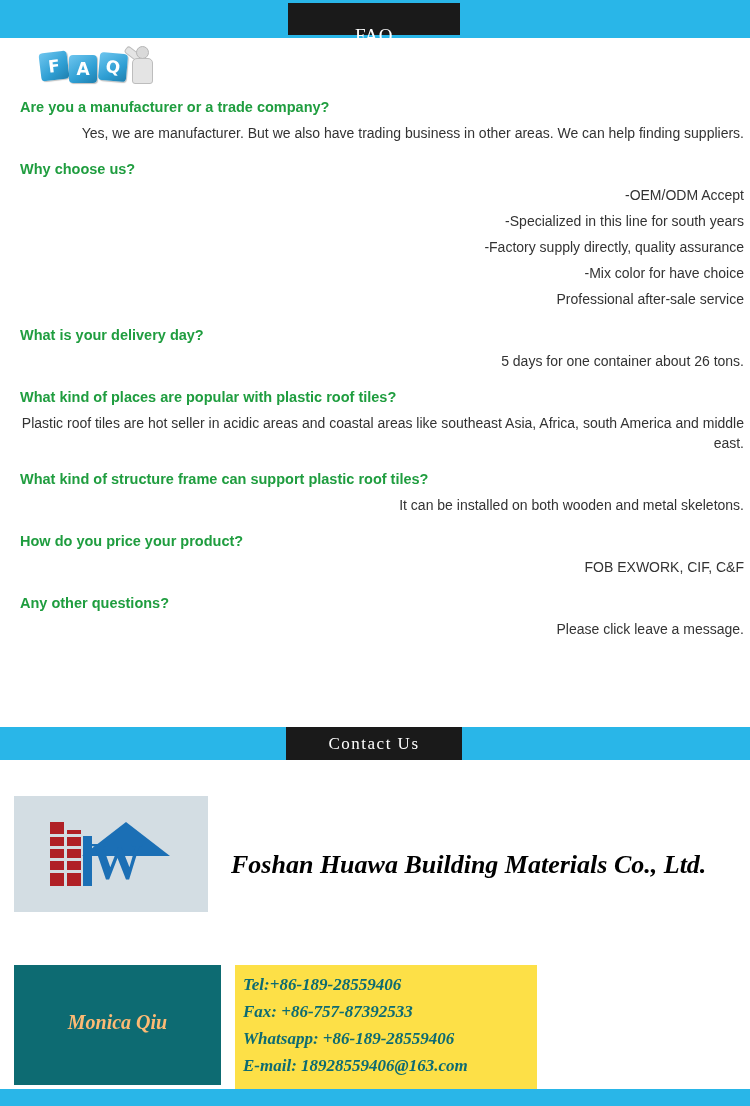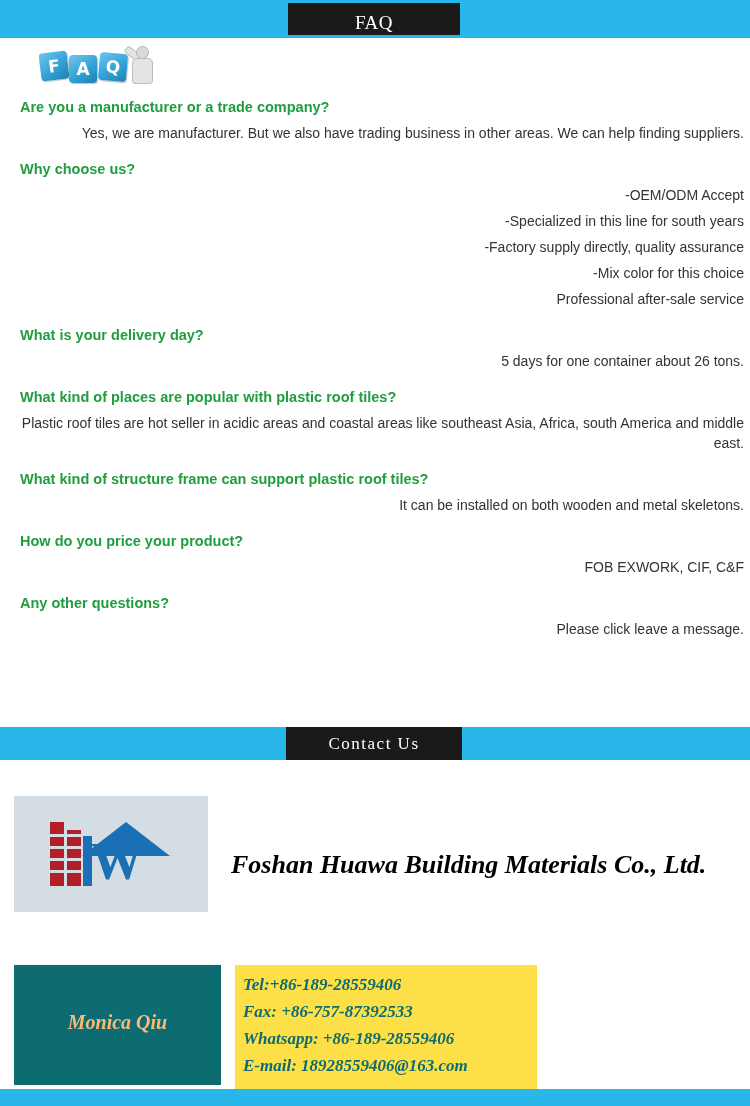--- a/index.html
+++ b/index.html
@@ -33,21 +33,21 @@
     position: absolute;
     left: 288px;
     top: 3px;
     width: 172px;
     height: 32px;
     background: #1a1a1a;
   }
   .banner-title {
     position: absolute;
     left: 288px;
-    top: 7px;
+    top: 20px;
     width: 172px;
     height: 32px;
     line-height: 32px;
     text-align: center;
     color: #ffffff;
     font-size: 19px;
     font-family: "Liberation Serif", serif;
     letter-spacing: 0.5px;
   }
 
@@ -322,21 +322,21 @@
   <div class="blk">
     <p class="q">Are you a manufacturer or a trade company?</p>
     <p class="a">Yes, we are manufacturer. But we also have trading business in other areas. We can help finding suppliers.</p>
   </div>
 
   <div class="blk">
     <p class="q">Why choose us?</p>
     <p class="a">-OEM/ODM Accept</p>
     <p class="a">-Specialized in this line for south years</p>
     <p class="a">-Factory supply directly, quality assurance</p>
-    <p class="a">-Mix color for this choice</p>
+    <p class="a">-Mix color for have choice</p>
     <p class="a">Professional after-sale service</p>
   </div>
 
   <div class="blk">
     <p class="q">What is your delivery day?</p>
     <p class="a">5 days for one container about 26 tons.</p>
   </div>
 
   <div class="blk">
     <p class="q">What kind of places are popular with plastic roof tiles?</p>

